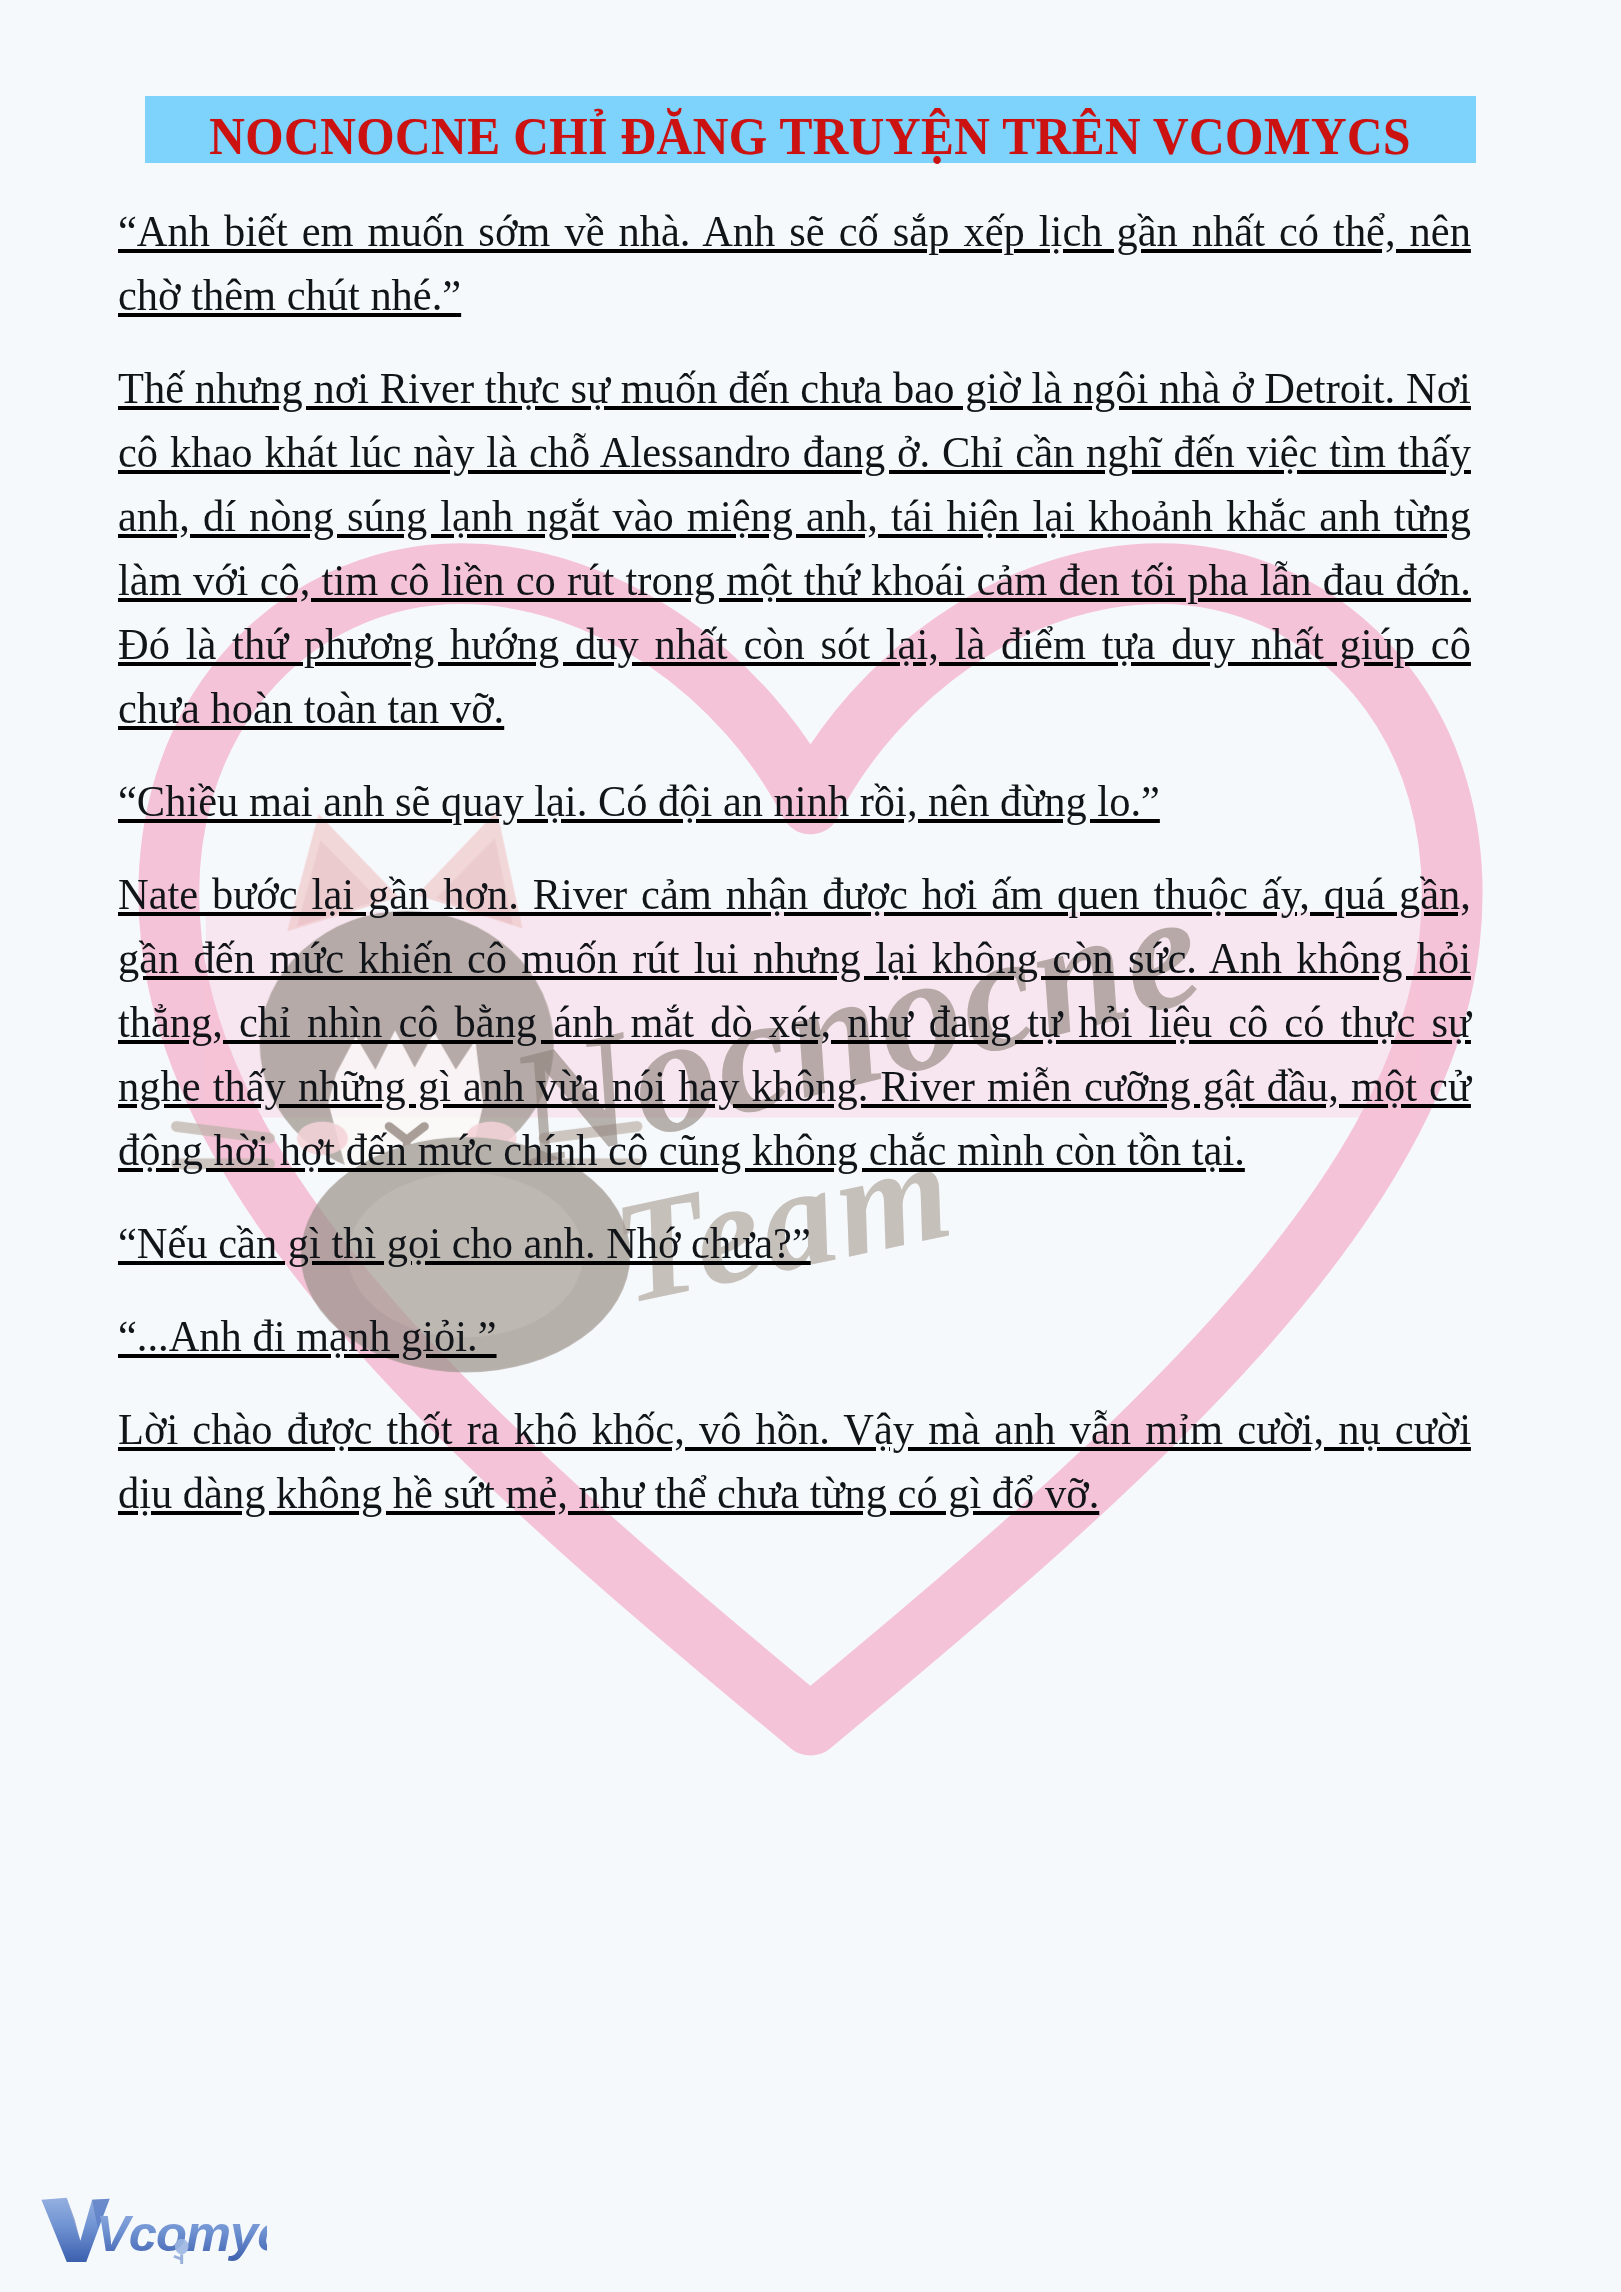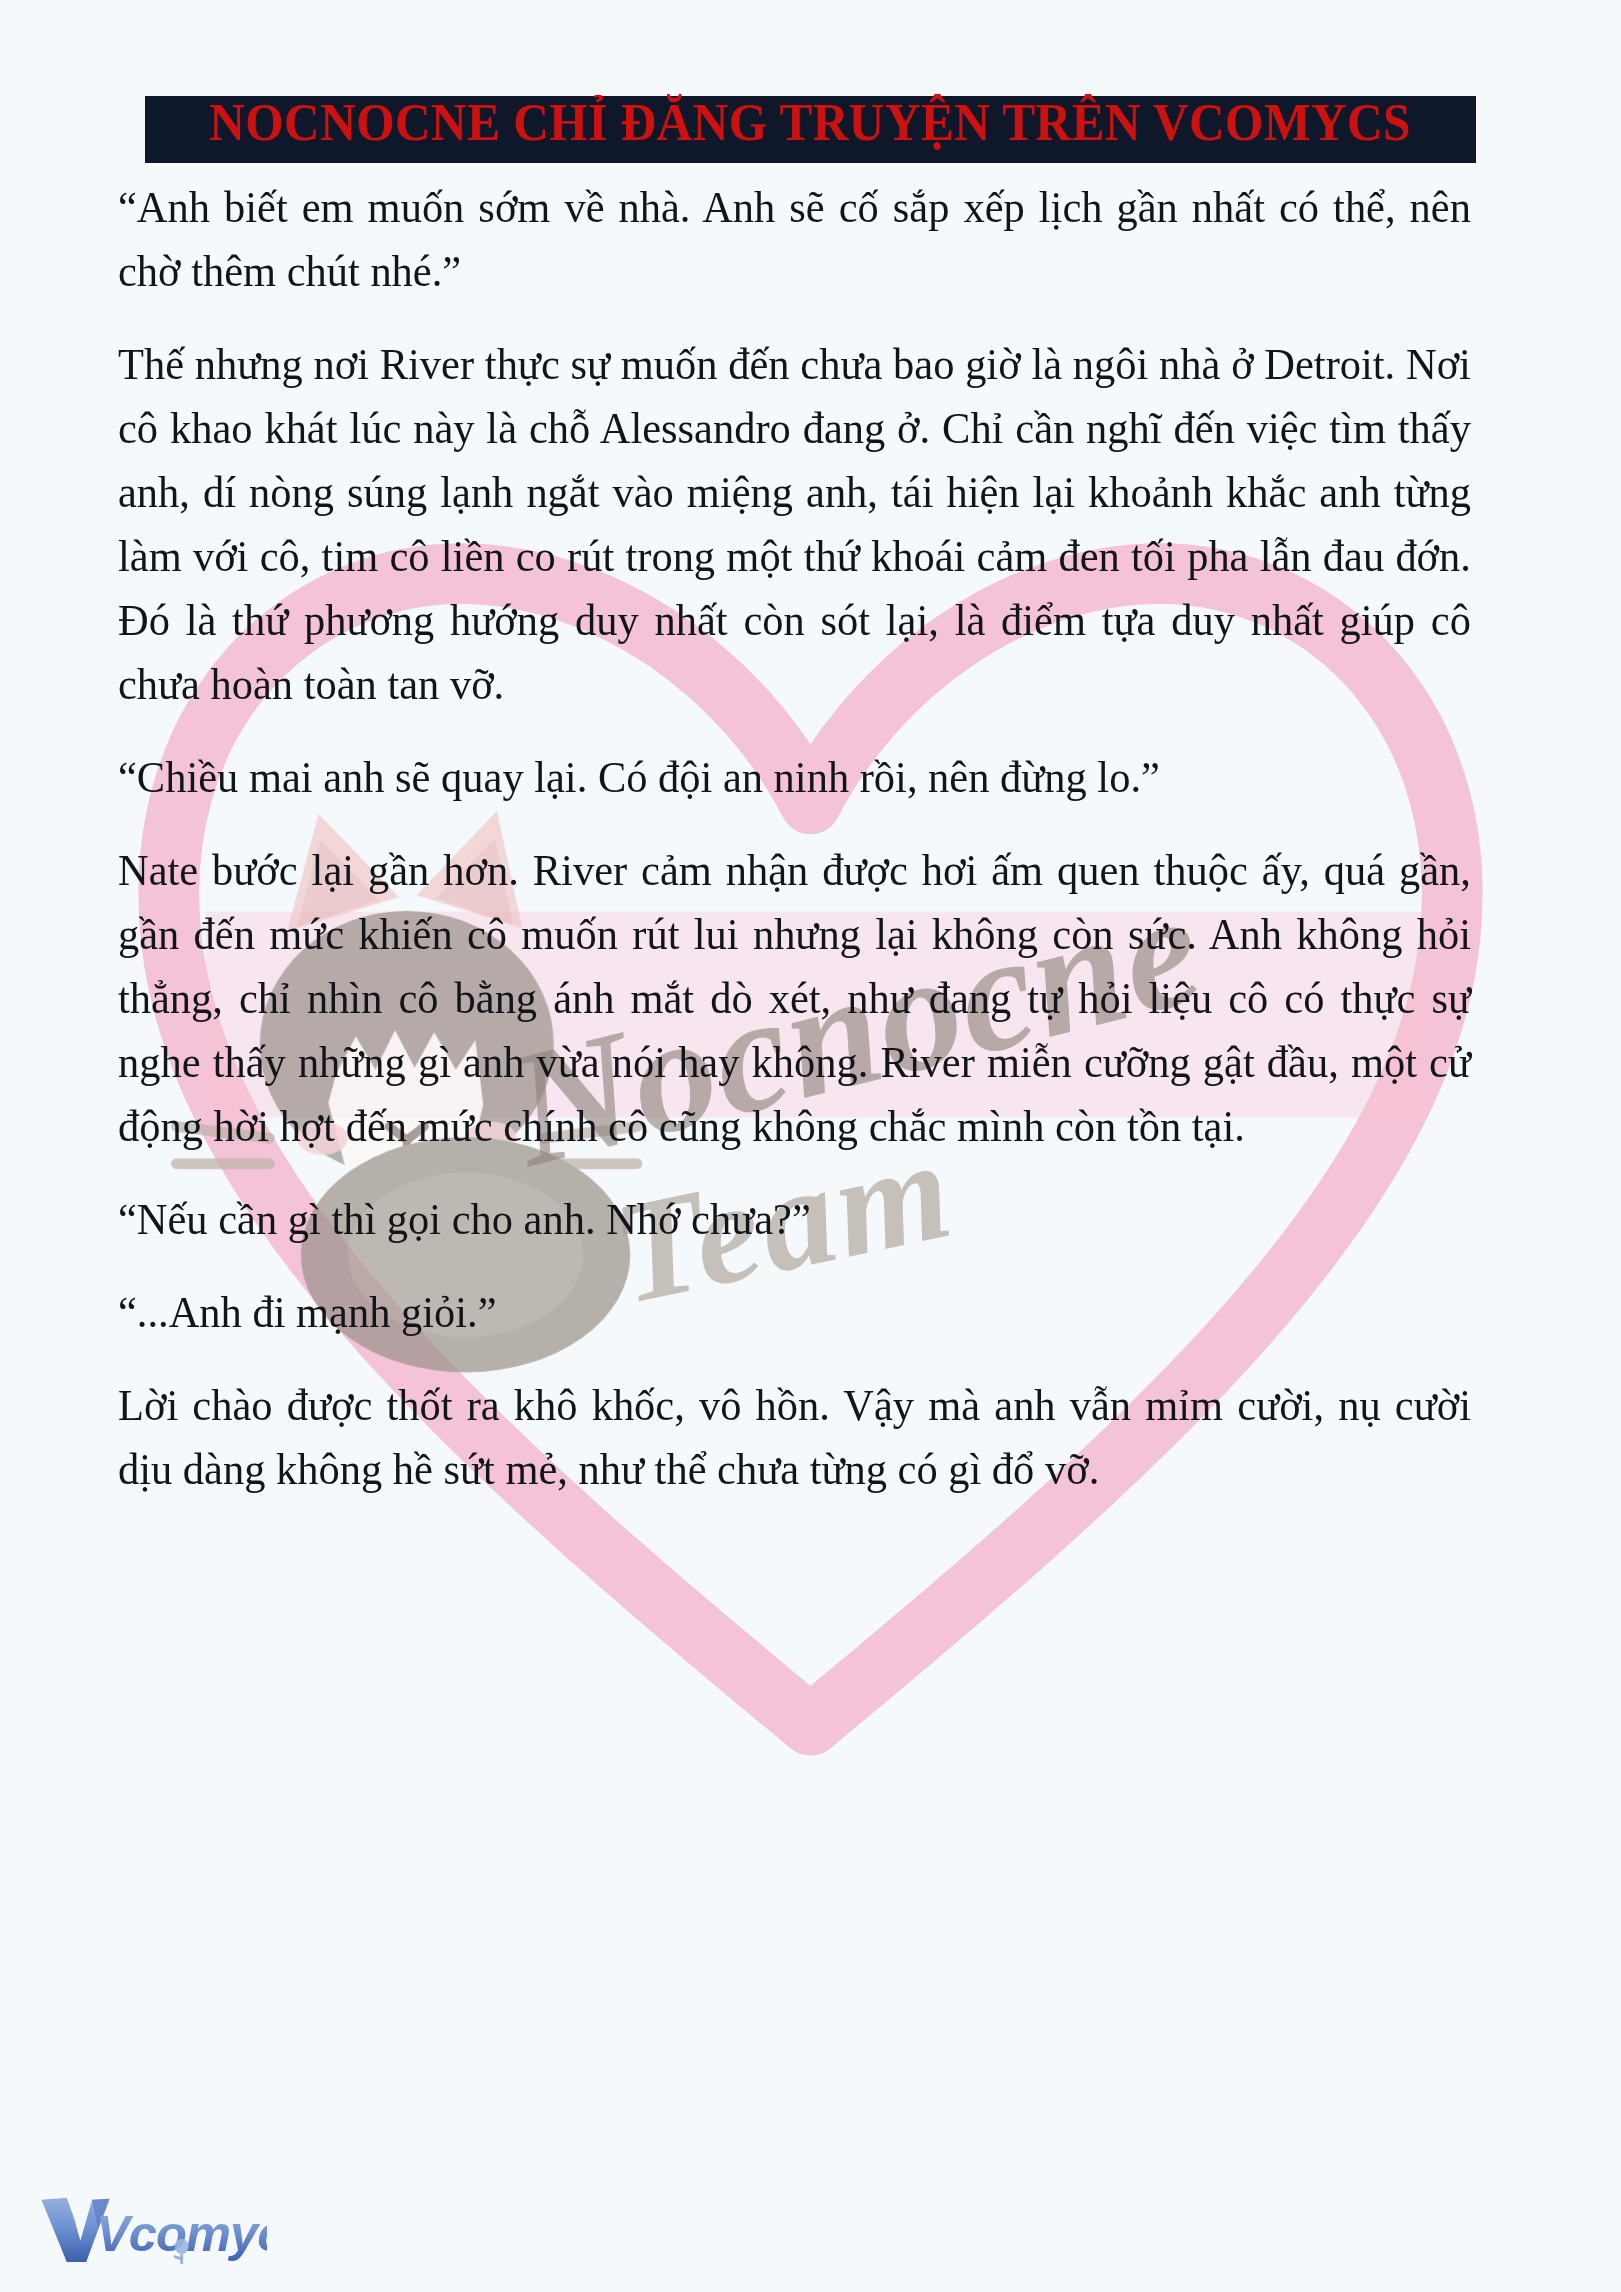--- a/index.html
+++ b/index.html
@@ -19,39 +19,39 @@
 
   
   #page {
     position:absolute; left:0; top:0; width:1621px; height:2293px;
     z-index:3;
   }
 
   #header-band {
     position:absolute;
     left:145px; top:96px; width:1331px; height:67px;
-    background:#0f172a;
-    display:flex; align-items:flex-start; justify-content:center;
+    background:#7dd3fc;
+    display:flex; align-items:flex-end; justify-content:center;
   }
   #header-title {
     font-family:"Liberation Serif", "DejaVu Serif", serif;
     font-weight:700;
     font-size:53px;
     line-height:1;
     color:#cc1111;
     letter-spacing:0.5px;
     transform:scaleX(0.93);
     transform-origin:center center;
     white-space:nowrap;
     text-shadow:0 0 1px rgba(180,0,0,0.35);
   }
 
   #body-col {
     position:absolute;
-    left:118px; top:176px; width:1402px;
+    left:118px; top:200px; width:1402px;text-decoration:underline;
   }
   .para {
     font-family:"Liberation Serif", "DejaVu Serif", serif;
     font-size:44px;
     line-height:64px;
     color:#111418;
     text-align:justify;
     text-justify:inter-word;
     margin:0 0 29px 0;
     transform:scaleX(0.965);

